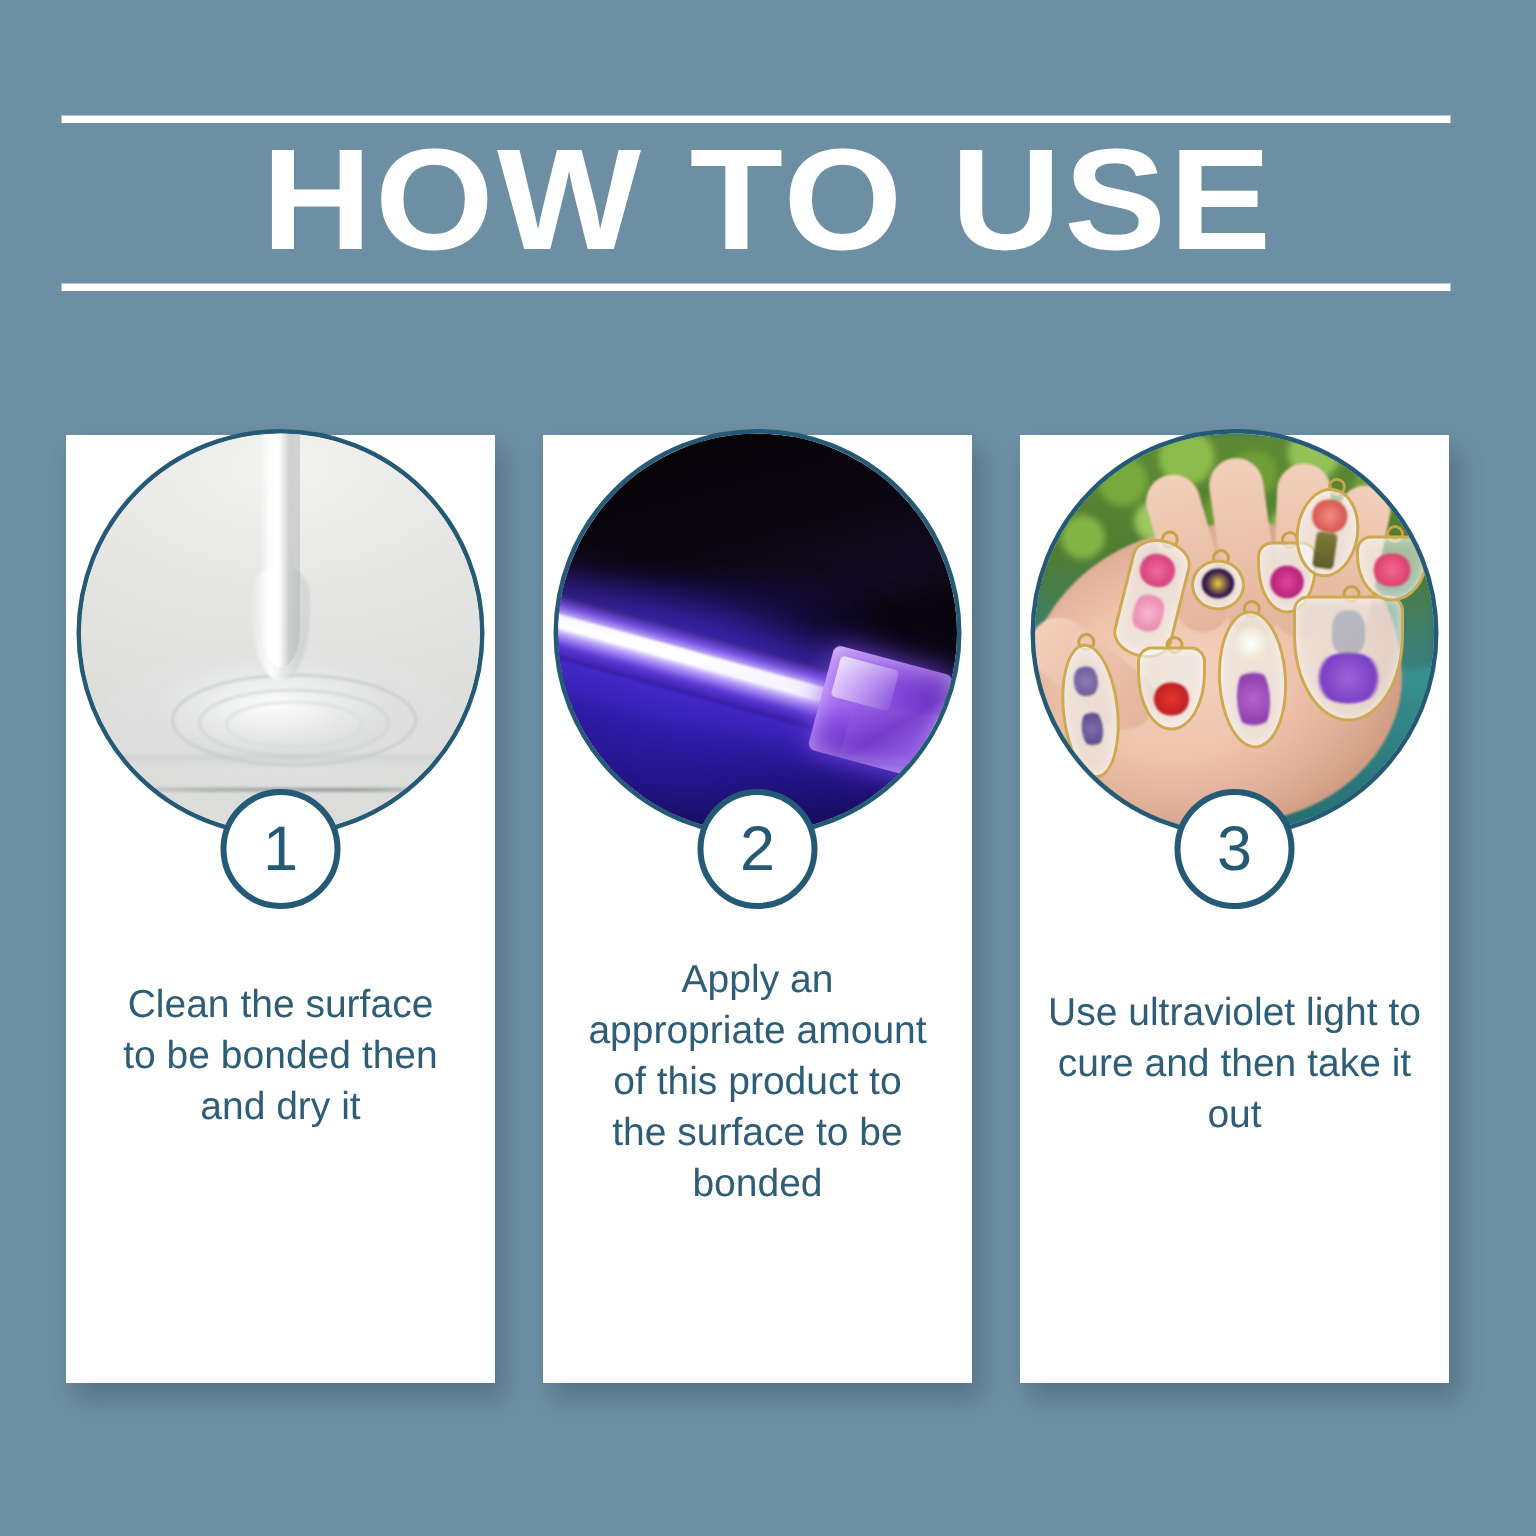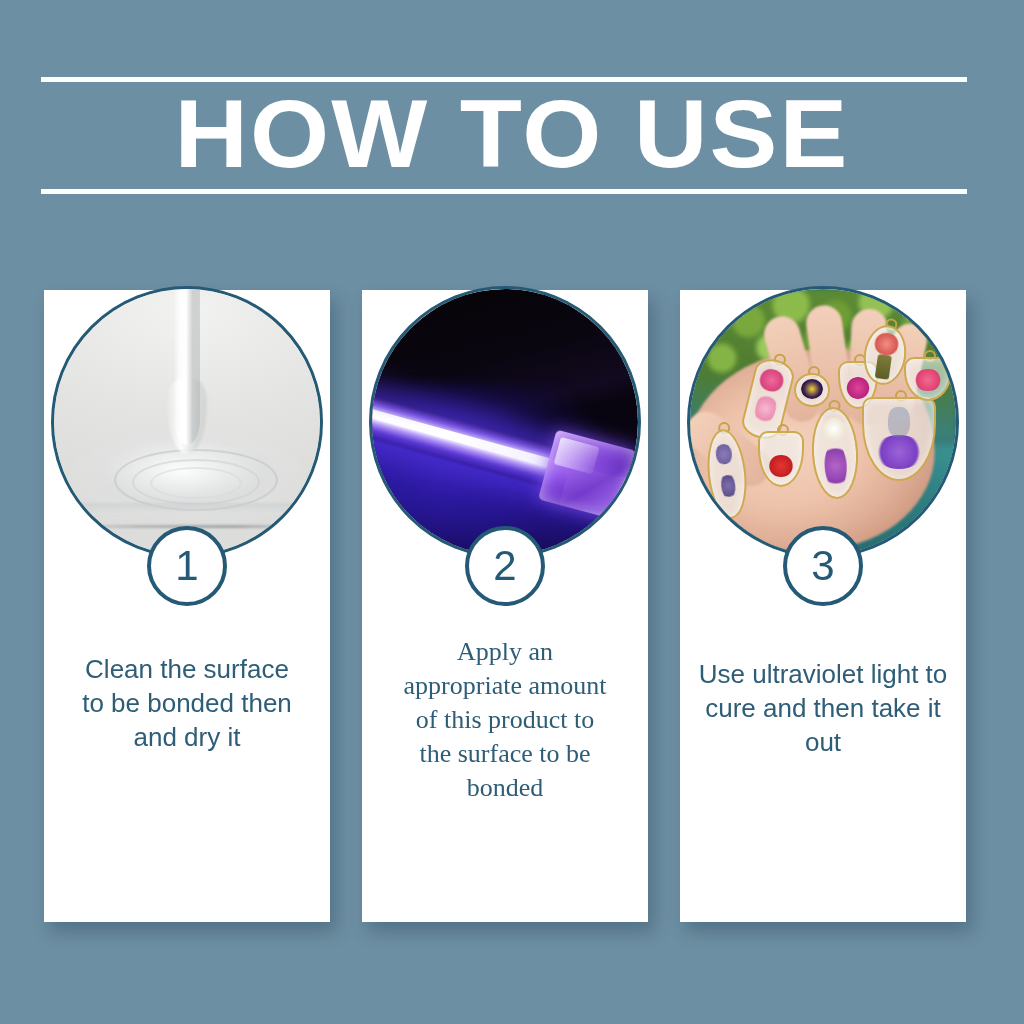--- a/index.html
+++ b/index.html
@@ -267,21 +267,21 @@
     text-align:center;
     color:#2e5d77;
     font-size:26px;
     line-height:34px;
     font-weight:400;
     padding:0 12px;
     box-sizing:border-box;
     white-space:pre-line;
   }
   .cap1{top:362px;}
-  .cap2{top:345px;font-family:Liberation Serif, serif;}
+  .cap2{top:345px;}
   .cap3{top:367px;}
 </style>
 </head>
 <body>
 
 <div class="stage">
 
   <div class="rule top"></div>
   <div class="title">HOW TO USE</div>
   <div class="rule bottom"></div>

